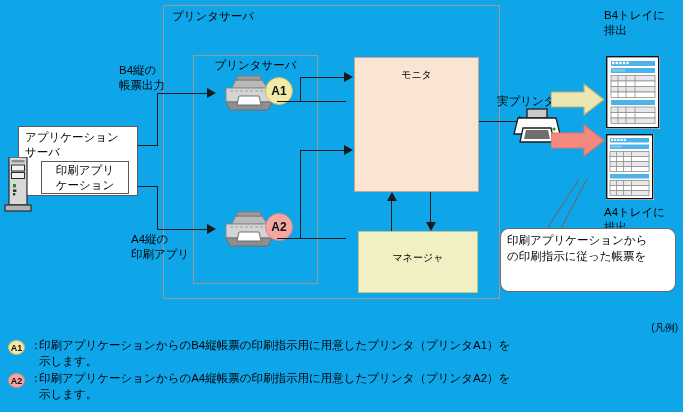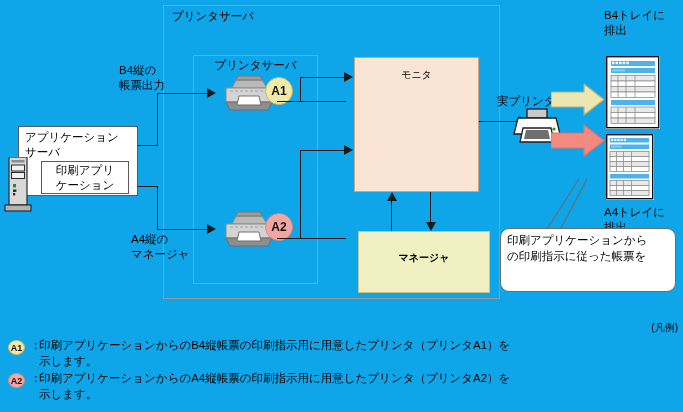--- a/index.html
+++ b/index.html
@@ -155,21 +155,21 @@
     <rect x="9" y="27" width="3" height="3.4" fill="#1f8f1f"></rect>
     <rect x="9" y="32.5" width="3.4" height="2.4" fill="#2b2b2b"></rect>
     <rect x="9" y="36" width="2.2" height="2.4" fill="#2b2b2b"></rect>
     <rect x="1" y="48" width="26" height="6" fill="#b4b4b4" stroke="#2b2b2b" stroke-width="1.2"></rect>
   </svg>
 
   <div class="abs lbl" style="left:119px; top:63px; width:70px;">B4縦の
 帳票出力</div>
 
   <div class="abs lbl" style="left:131px; top:232px; width:70px;">A4縦の
-マネージャ</div>
+印刷アプリ</div>
 
   <div class="abs ln-h" style="left:138px; top:145px; width:19px;"></div>
   <div class="abs ln-v" style="left:157px; top:93px; height:53px;"></div>
   <div class="abs ln-h" style="left:157px; top:93px; width:52px;"></div>
   <div class="abs ah-r" style="left:207px; top:88px;"></div>
 
   <div class="abs ln-h" style="left:138px; top:186px; width:19px;"></div>
   <div class="abs ln-v" style="left:157px; top:186px; height:43px;"></div>
   <div class="abs ln-h" style="left:157px; top:229px; width:52px;"></div>
   <div class="abs ah-r" style="left:207px; top:224px;"></div>
@@ -191,21 +191,21 @@
     <polygon points="6,28 52,28 48,36 10,36" fill="#8e8e8e" stroke="#6e6e6e" stroke-width="1"></polygon>
     <polygon points="19,22 39,22 41,31 17,31" fill="#ffffff" stroke="#6e6e6e" stroke-width="1"></polygon>
     <line x1="10" y1="17" x2="48" y2="17" stroke="#a0a0a0" stroke-width="1" stroke-dasharray="3,2"></line>
   </svg>
   <div class="abs badge badge-lg" style="left:265px; top:213px; background:#f4a7a2; border:1px solid #d98883;">A2</div>
 
   <div class="abs proc" style="left:354px; top:57px; width:125px; height:135px; background:#fae4d4; border:1px solid #c8a68c;">
     <span style="margin-top:10px;">モニタ</span>
   </div>
 
-  <div class="abs proc" style="left:358px; top:231px; width:132px; height:62px; background:#f0f0c2; border:1px solid #c2c28a;font-weight:bold;">
+  <div class="abs proc" style="left:358px; top:231px; width:120px; height:62px; background:#f0f0c2; border:1px solid #c2c28a;">
     <span style="margin-top:19px;">マネージャ</span>
   </div>
 
   <div class="abs ln-h" style="left:277px; top:101px; width:69px;"></div>
   <div class="abs ln-v" style="left:300px; top:77px; height:25px;"></div>
   <div class="abs ln-h" style="left:300px; top:77px; width:46px;"></div>
   <div class="abs ah-r" style="left:344px; top:72px;"></div>
 
   <div class="abs ln-h" style="left:277px; top:238px; width:69px;"></div>
   <div class="abs ln-v" style="left:300px; top:150px; height:89px;"></div>

